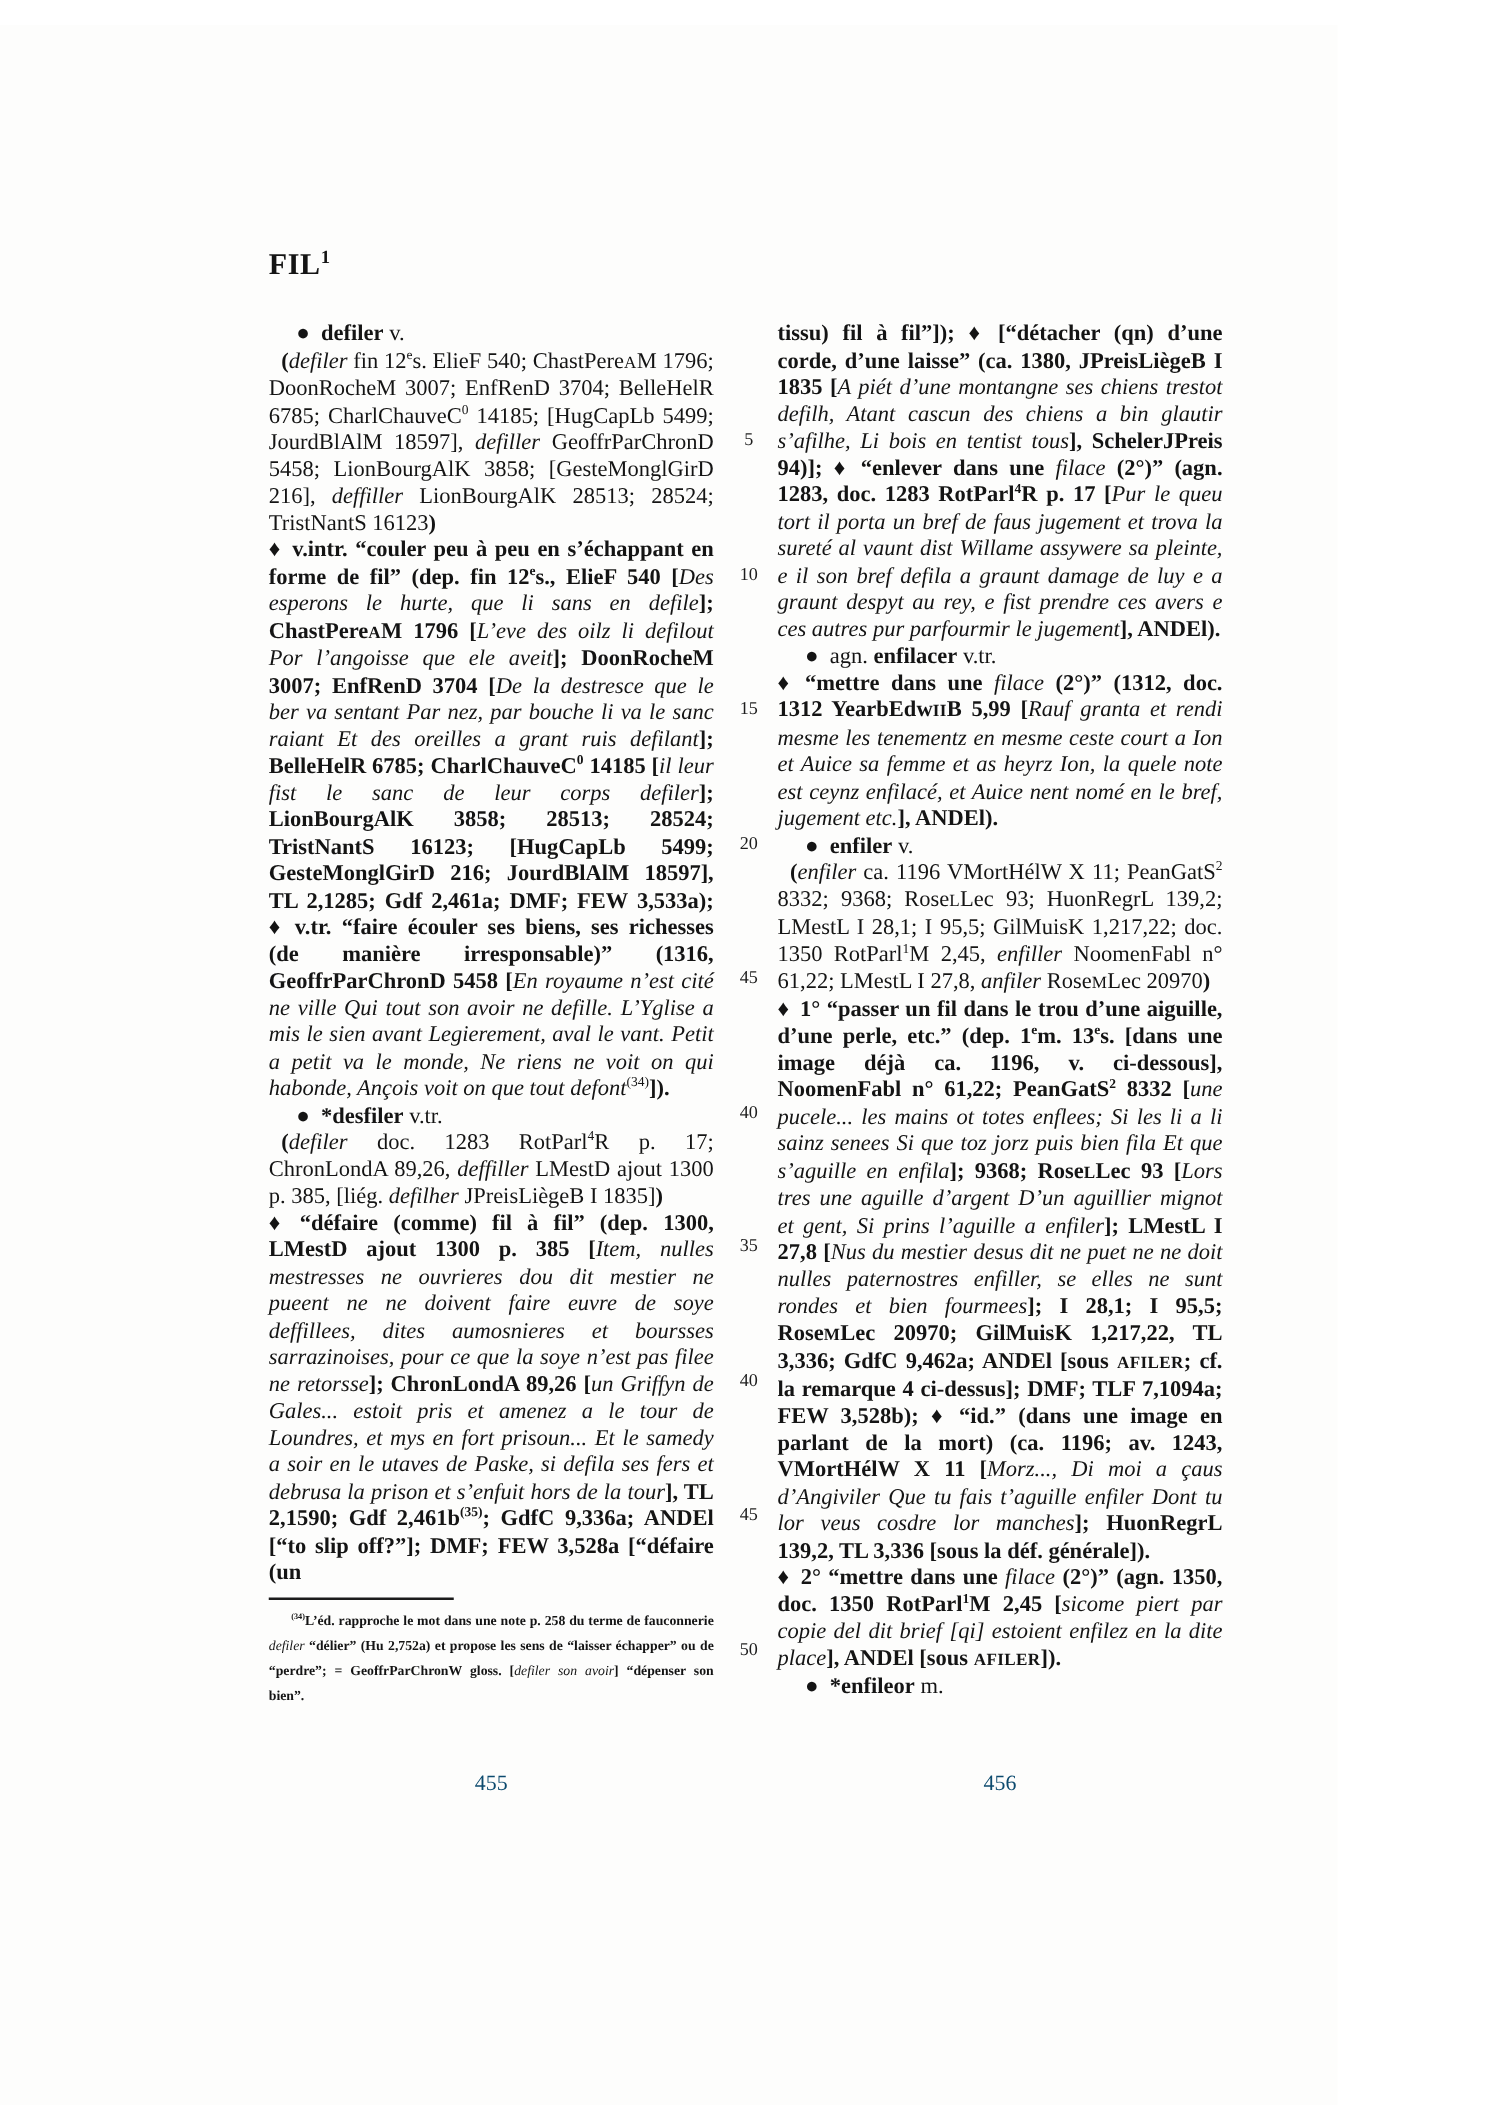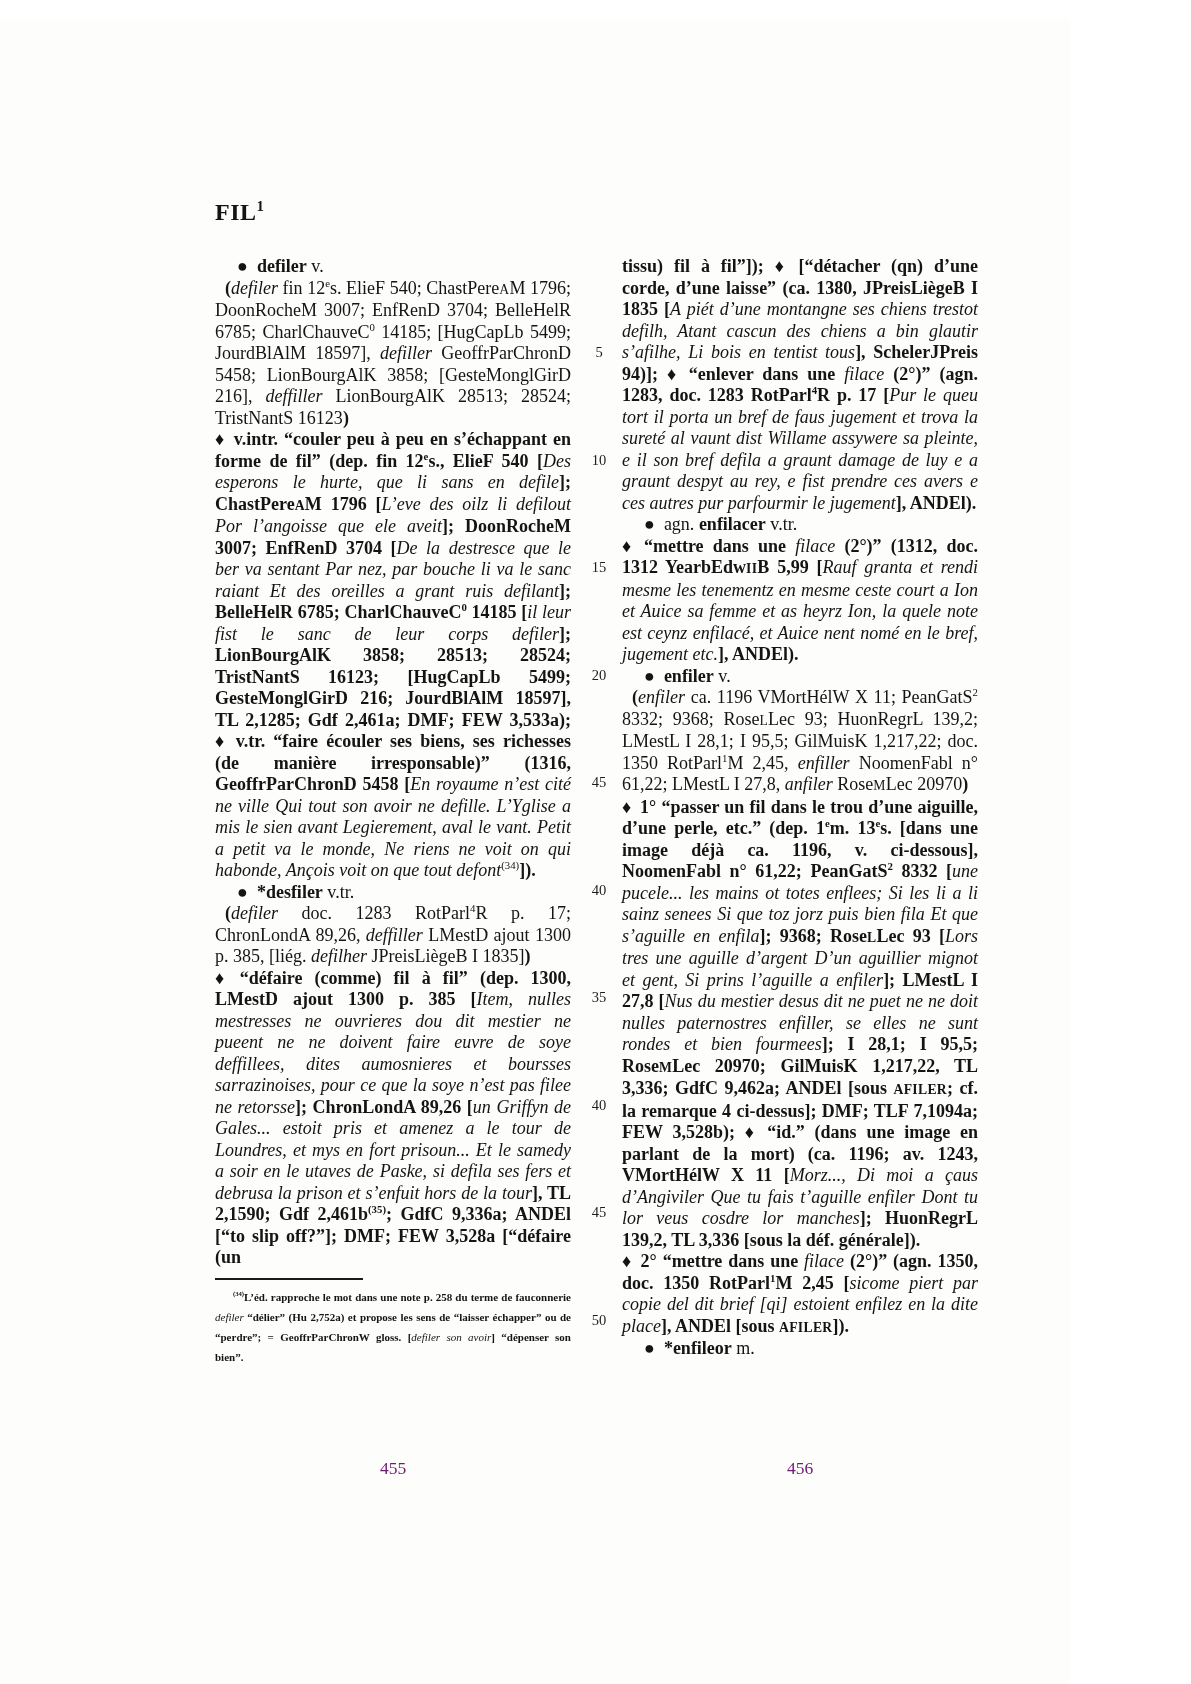--- a/index.html
+++ b/index.html
@@ -52,22 +52,22 @@
 
   .gutter {
     position:absolute; left:581px; top:236px;
     width:36px; height:1120px;
   }
   .line-num {
     position:absolute; width:36px; text-align:center;
     font-size:14.5px; line-height:21.5px; color:#1d1d1d;
   }
   .page-num {
-    position:absolute; top:1438px;
-    width:356px; text-align:center; font-size:17.5px; color:#701a75;
+    position:absolute; top:1396px;
+    width:356px; text-align:center; font-size:17.5px; color:#0c4a6e;
   }
   .page-num-left  { left:215px; }
   .page-num-right { left:622px; }
 </style>
 </head>
 <body>
 
 <div class="page">
 
   <div class="entry-title">

